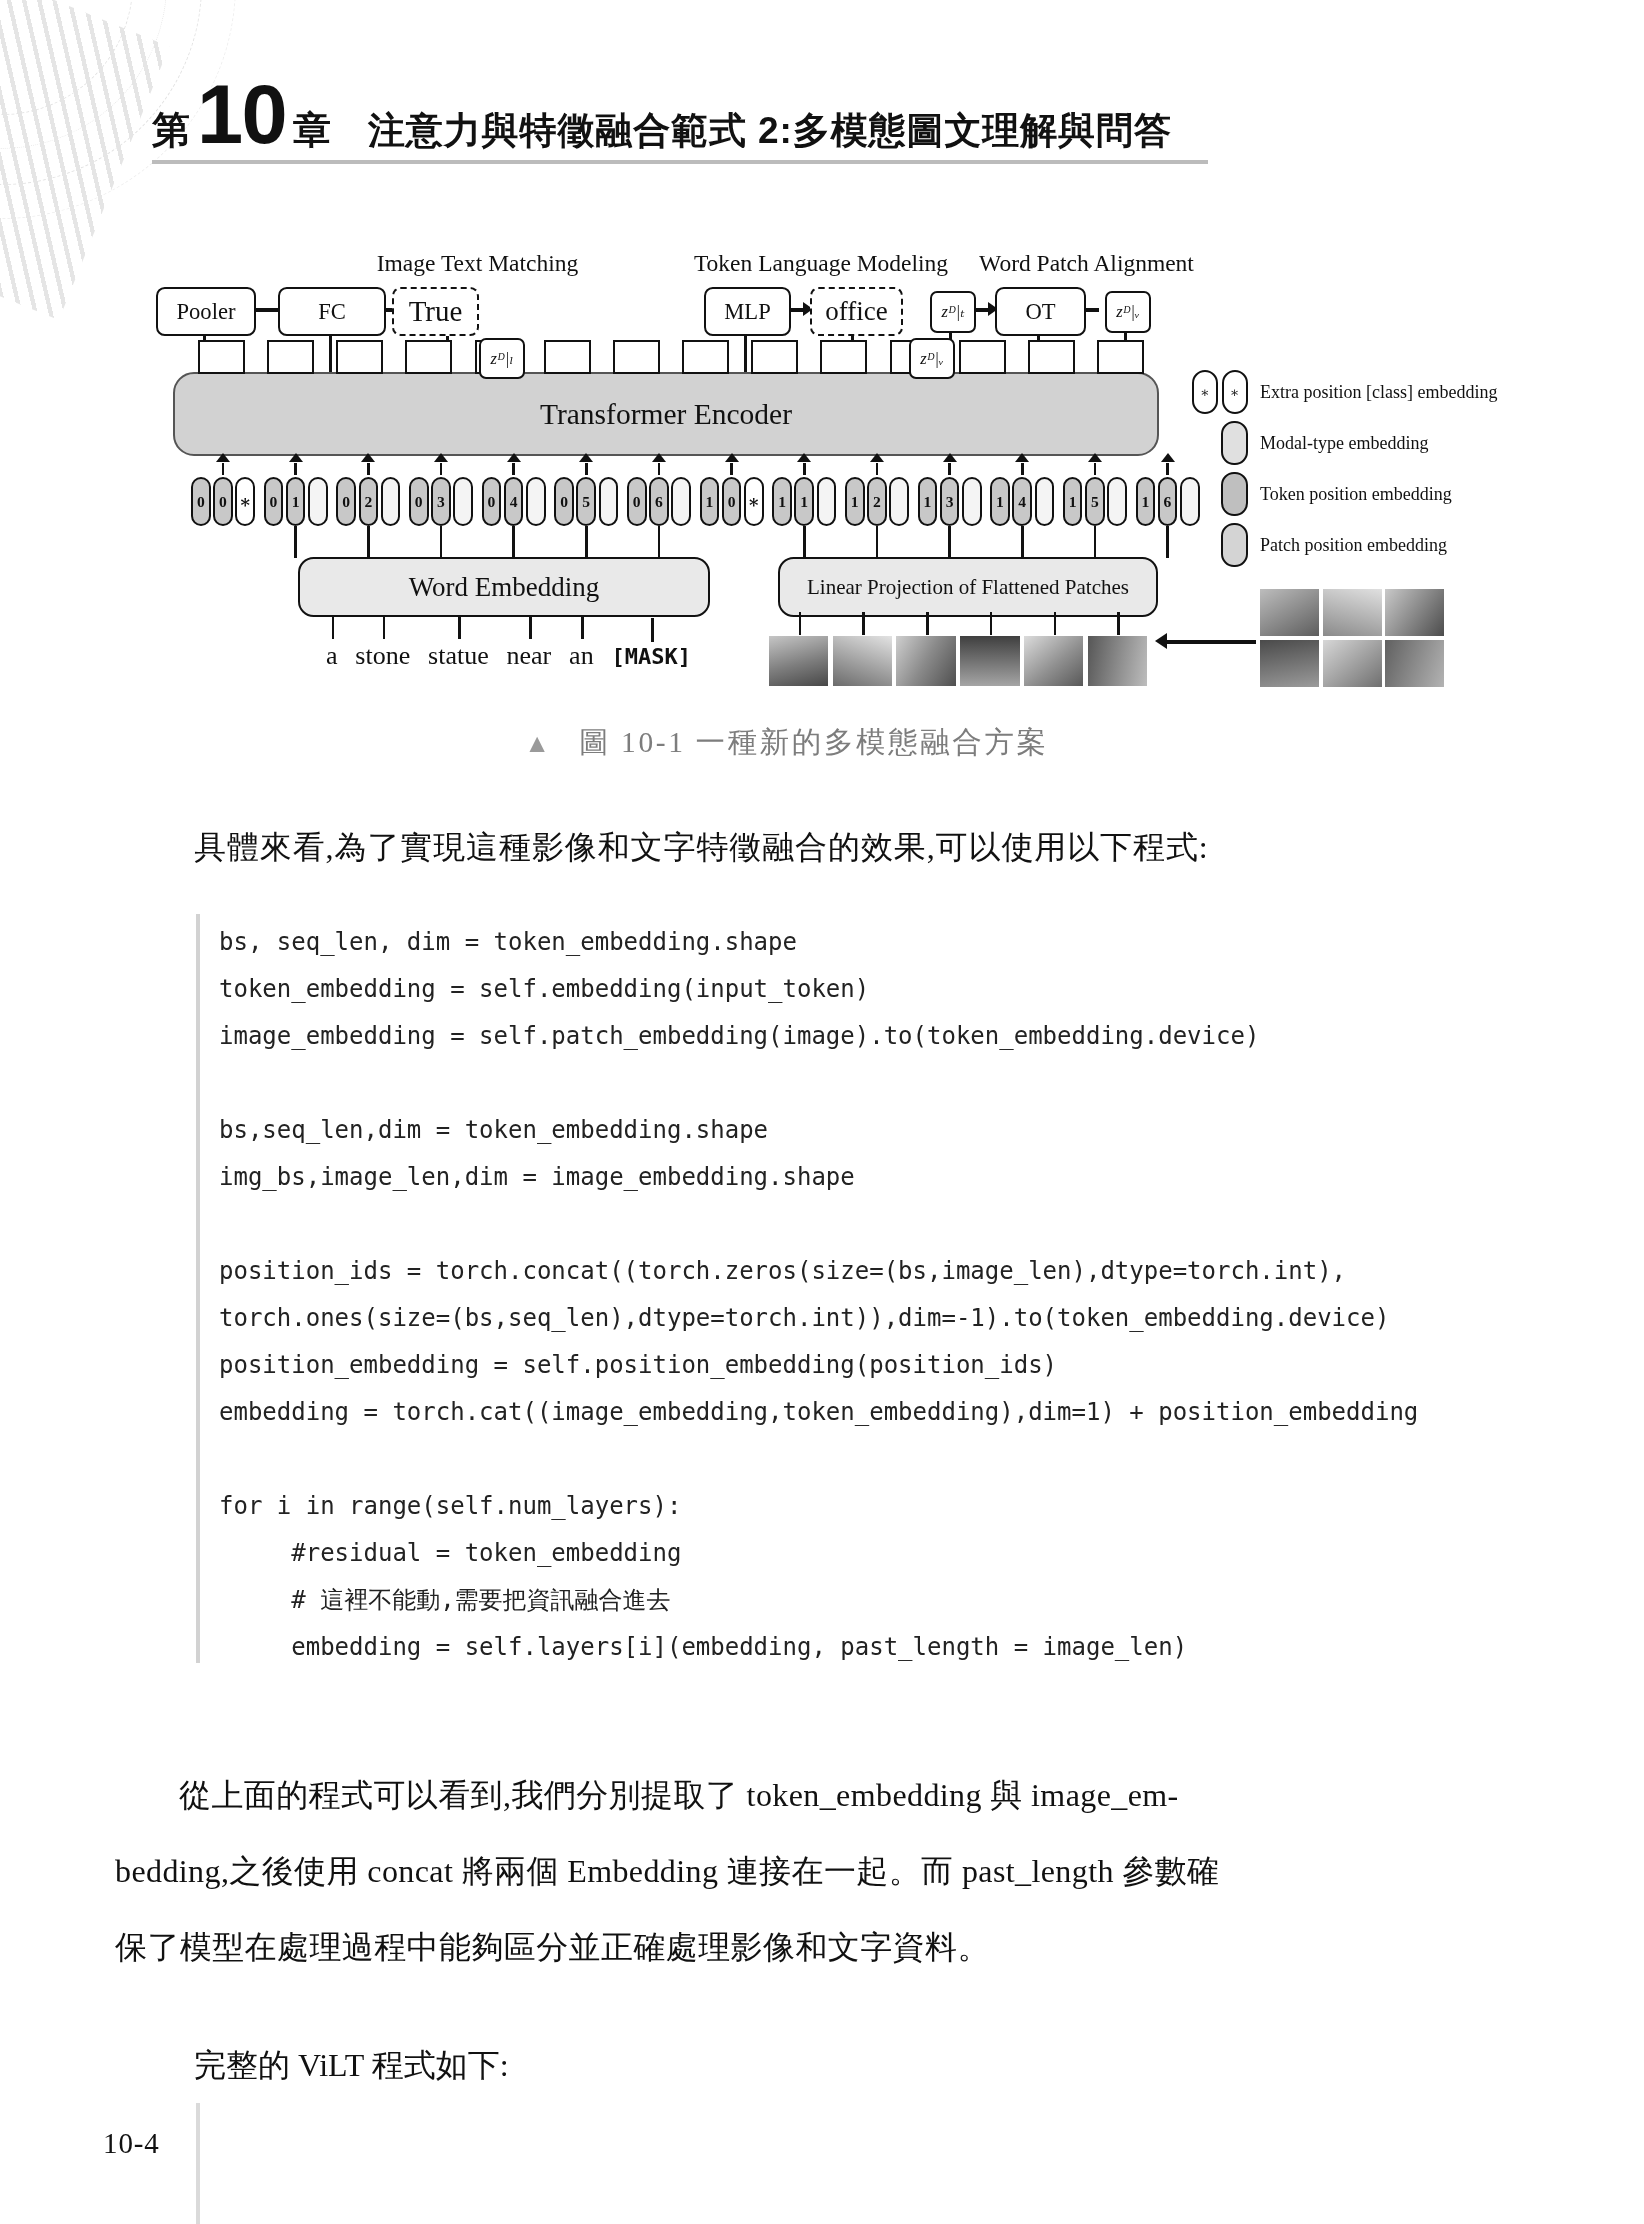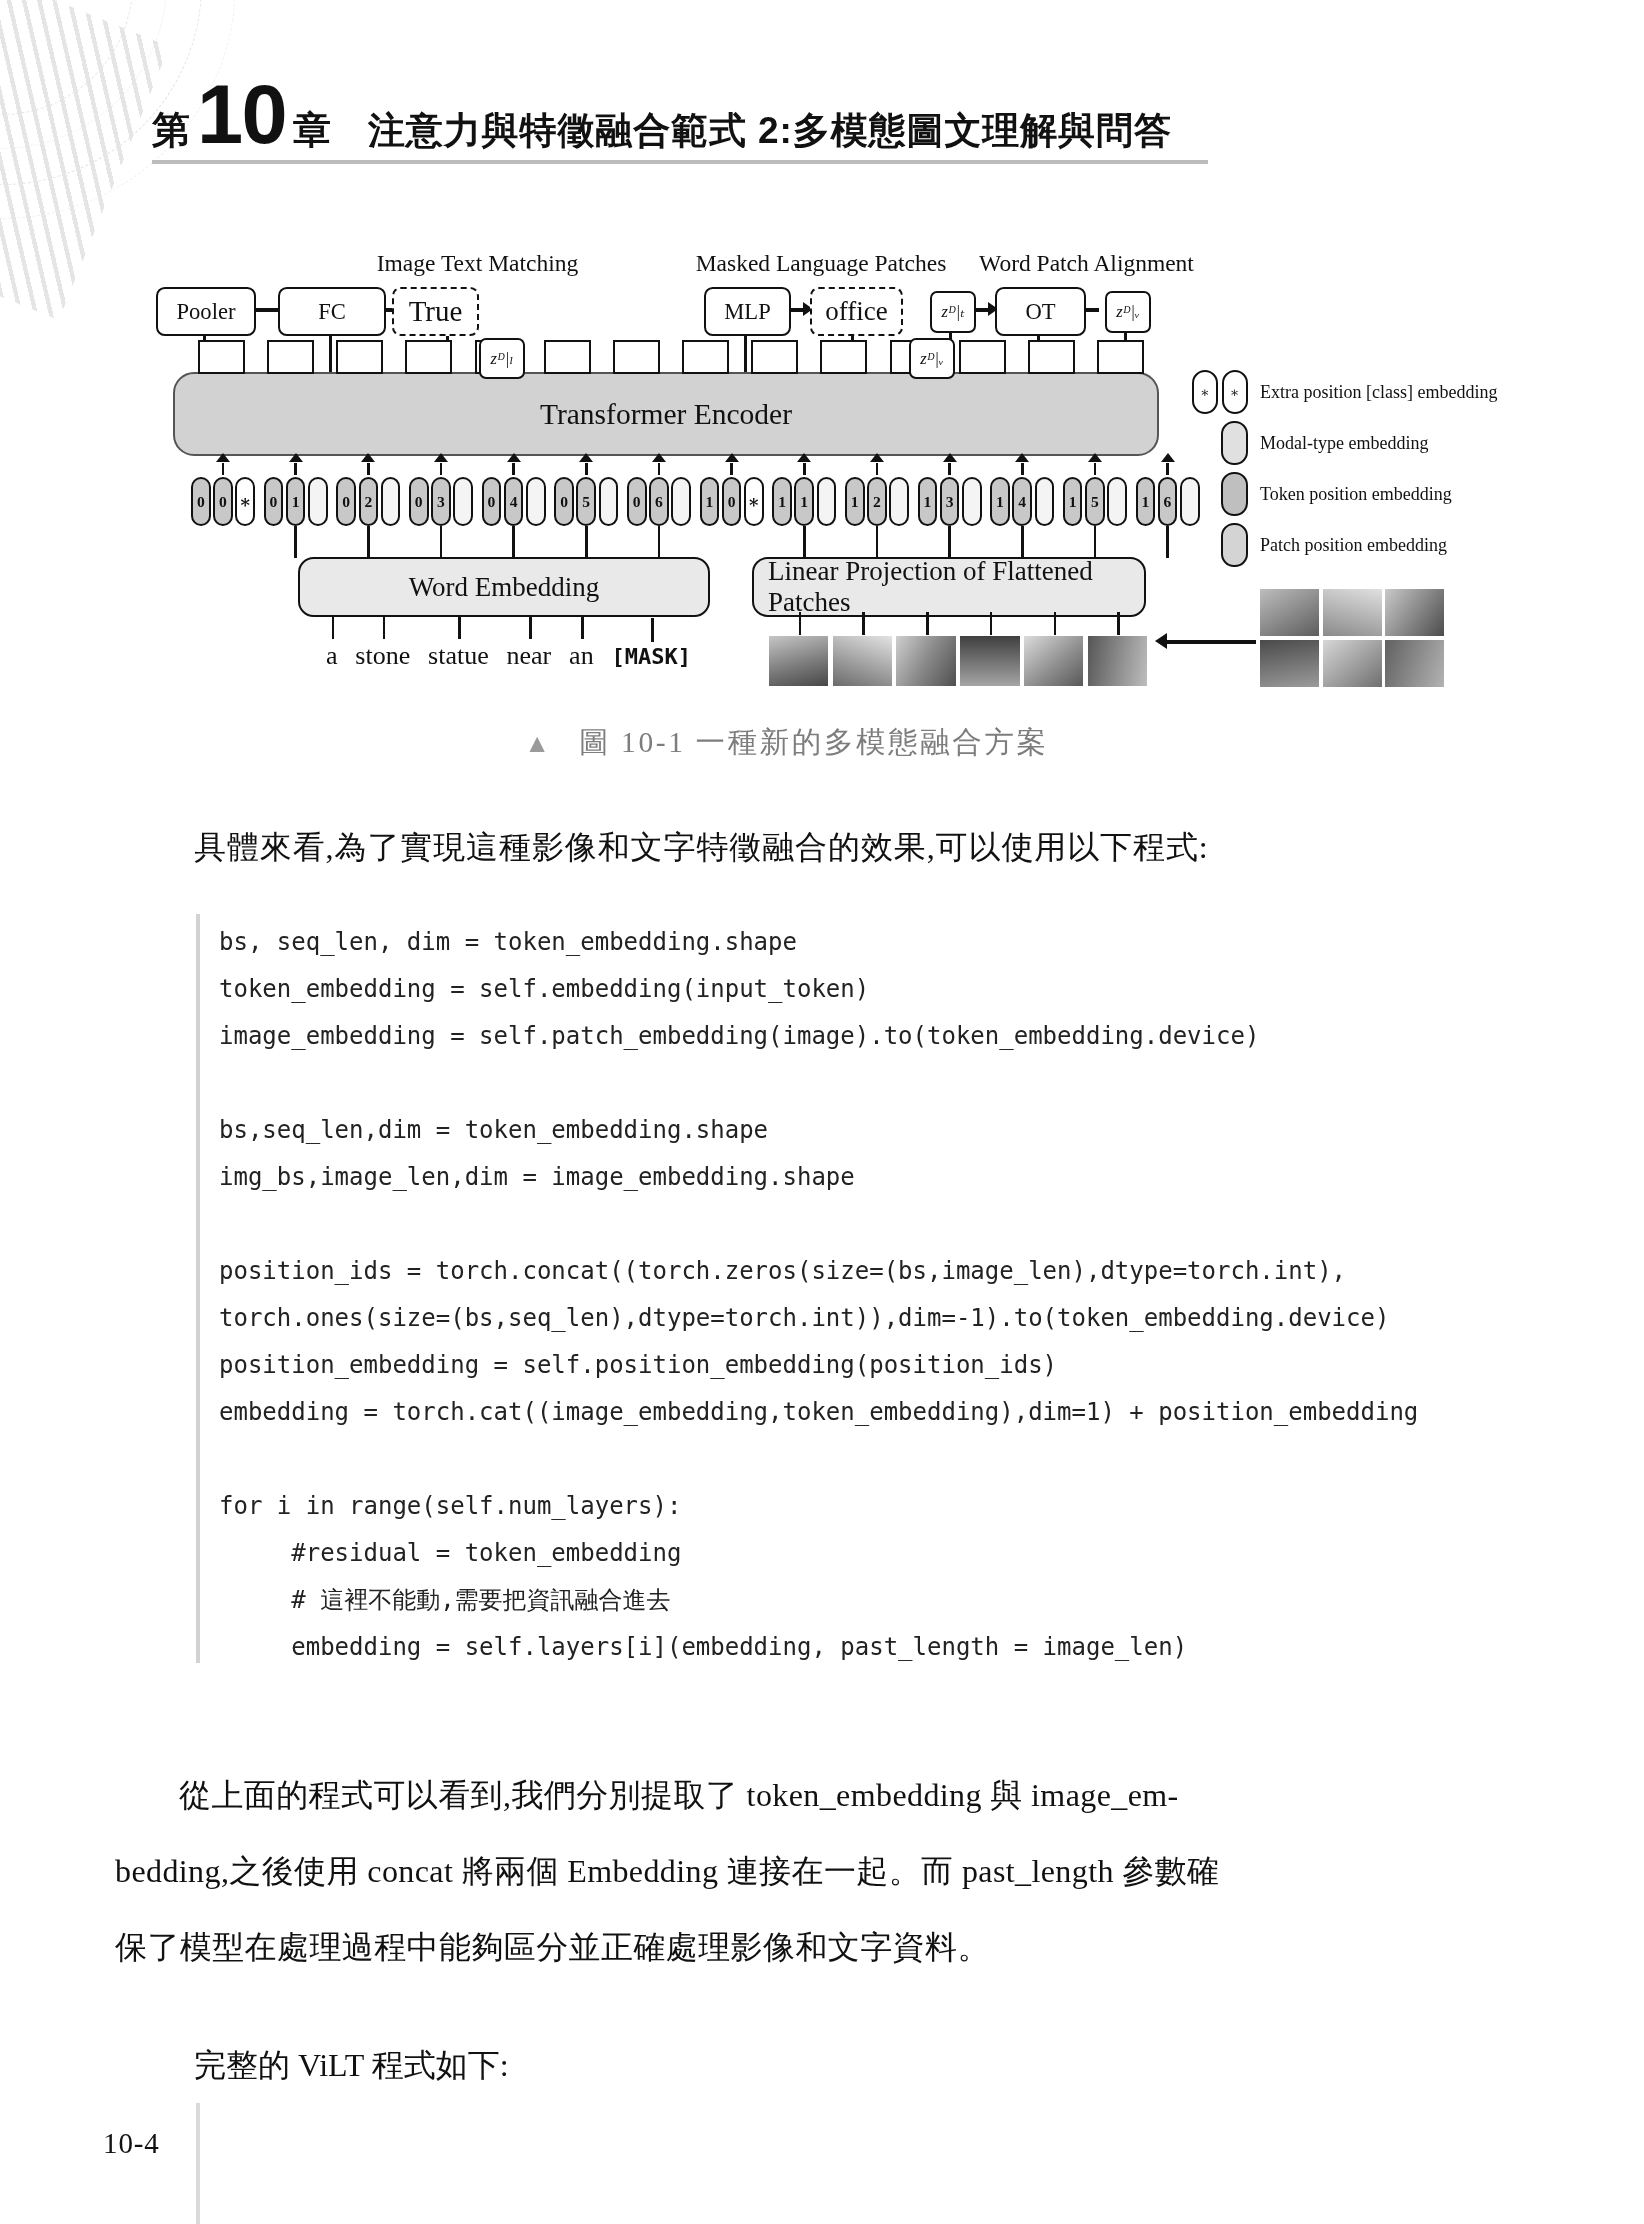--- a/index.html
+++ b/index.html
@@ -76,21 +76,21 @@
   .pill-light{background:#f4f4f4;}
   .pill-star{background:#fff;font-size:18px;}
   .arrow-up{position:absolute;left:50%;top:-14px;margin-left:-1.3px;width:2.6px;height:12px;background:#111;}
   .arrow-up-head{position:absolute;left:50%;top:-9.6px;transform:translateX(-50%);width:0;height:0;
         border-left:7px solid transparent;border-right:7px solid transparent;border-bottom:9.6px solid #111;}
   .line-down{position:absolute;left:50%;top:100%;margin-left:-1.3px;width:2.6px;height:32px;background:#111;}
 
   .emb-box{position:absolute;top:309px;height:56px;background:#e9e9e9;border:2.6px solid #111;border-radius:15.6px;
         display:flex;align-items:center;justify-content:center;z-index:2;margin-left:7px;}
   .word-emb{left:161px;width:408px;font-size:27px;}
-  .lin-proj{left:615px;width:376px;font-size:27px;padding-left:14px;}
+  .lin-proj{left:641px;width:376px;font-size:21px;}
 
   .words-row{position:absolute;left:196px;top:393px;width:365px;display:flex;justify-content:space-between;
         align-items:baseline;font-size:26px;z-index:2;}
   .word{position:relative;display:inline-block;}
   .word .tick{position:absolute;left:50%;top:-26px;width:2.6px;height:24px;background:#111;}
   .word-mask{font-family:"DejaVu Sans Mono",monospace;font-weight:bold;font-size:22px;}
 
   .patch-row{position:absolute;left:639px;top:388px;width:378px;height:50px;display:flex;gap:4.3px;z-index:2;}
   .patch{position:relative;flex:1;}
   .patch .tick{position:absolute;left:50%;top:-24px;width:2.6px;height:22.6px;background:#111;}
@@ -157,21 +157,21 @@
   <div class="chapter-header">
     <span class="chap-prefix">第</span>
     <span class="chap-num">10</span>
     <span class="chap-prefix">章</span>
     <span class="chap-title">注意力與特徵融合範式 2:多模態圖文理解與問答</span>
   </div>
   <div class="header-rule"></div>
 
   <div class="figure">
     <div class="task-label lbl-itm">Image Text Matching</div>
-    <div class="task-label lbl-mlm">Masked Language Patches</div>
+    <div class="task-label lbl-mlm">Token Language Modeling</div>
     <div class="task-label lbl-wpa">Word Patch Alignment</div>
 
     <div class="fbox bx-pooler">Pooler</div>
     <div class="fbox bx-fc">FC</div>
     <div class="fbox bx-true">True</div>
     <div class="fbox bx-mlp">MLP</div>
     <div class="fbox bx-office">office</div>
     <div class="zbox bx-zdt">zᴰ|ₜ</div>
     <div class="fbox bx-ot">OT</div>
     <div class="zbox bx-zdv">zᴰ|ᵥ</div>

